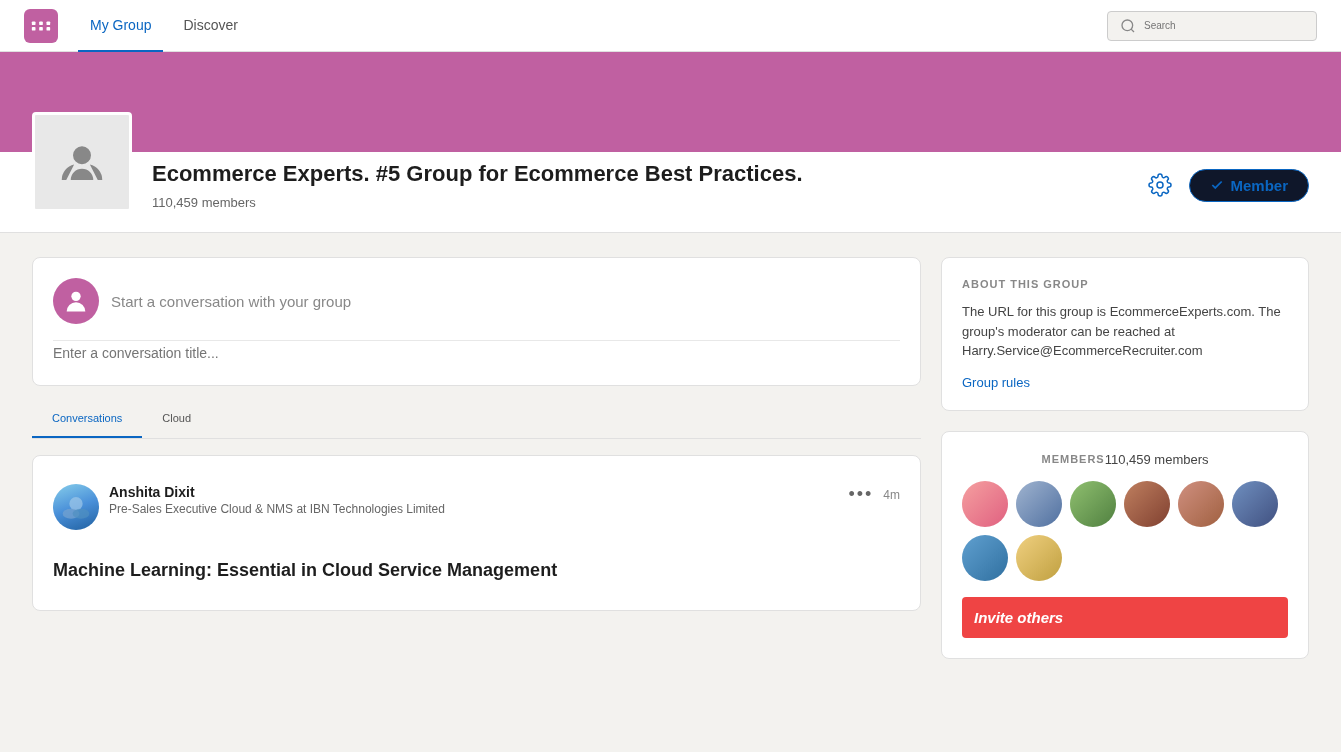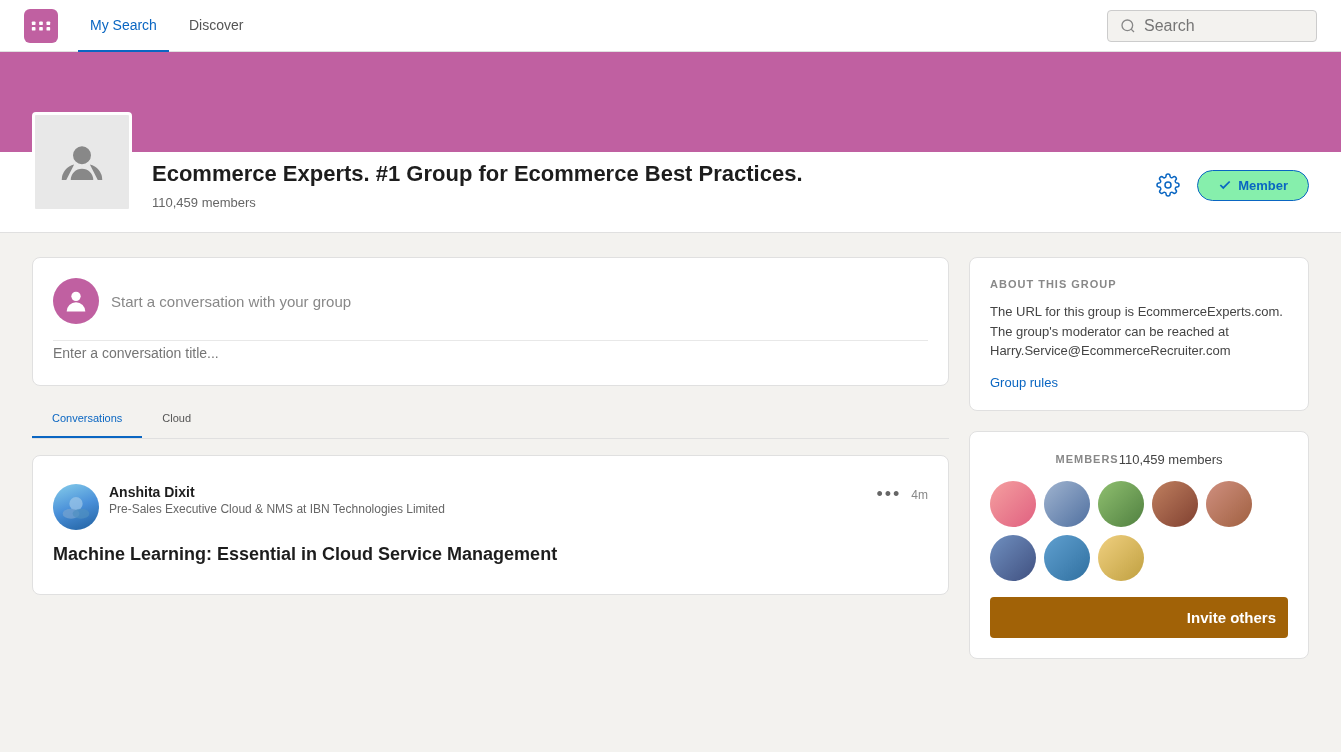--- a/index.html
+++ b/index.html
@@ -41,21 +41,21 @@
     }
     .nav-search {
       display: flex; align-items: center; gap: 8px;
       border: 1px solid #ccc; border-radius: 4px;
       padding: 6px 12px;
       background: #f3f2ef;
       min-width: 200px;
     }
     .nav-search input {
       border: none; background: transparent;
-      font-size: 16px; color: #7f1d1d;
+      font-size: 10px; color: #7f1d1d;
       outline: none; width: 160px;
     }
 
     
     .banner {
       height: 100px;
       background: #c060a1;
     }
 
     
@@ -89,33 +89,33 @@
     .settings-btn {
       width: 34px; height: 34px;
       border: none; background: transparent;
       cursor: pointer;
       display: flex; align-items: center; justify-content: center;
       color: #0a66c2;
     }
     .settings-btn svg { width: 24px; height: 24px; stroke: #0a66c2; fill: none; stroke-width: 1.5; }
     .member-btn {
       border: 1.5px solid #0a66c2;
-      background: #86efac;
+      background: #0f172a;
       color: #0a66c2;
       padding: 7px 20px;
       border-radius: 20px;
-      font-size: 13px; font-weight: 600;
+      font-size: 15px; font-weight: 600;
       cursor: pointer;
       display: flex; align-items: center; gap: 6px;
     }
 
     
     .main { display: flex; gap: 20px; padding: 24px 32px; max-width: 1341px; }
     .feed { flex: 1; min-width: 0; }
-    .sidebar { width: 340px; flex-shrink: 0; }
+    .sidebar { width: 368px; flex-shrink: 0; }
 
     
     .conversation-box {
       background: #fff;
       border: 1px solid #e0e0e0;
       border-radius: 8px;
       padding: 20px;
       margin-bottom: 16px;
     }
     .conv-start {
@@ -170,21 +170,21 @@
       background: linear-gradient(135deg, #87ceeb, #4682b4);
       display: flex; align-items: center; justify-content: center;
       flex-shrink: 0;
     }
     .post-meta { display: flex; flex-direction: column; }
     .post-name { font-size: 14px; font-weight: 600; color: #1d1d1d; }
     .post-subtitle { font-size: 12px; color: #666; margin-top: 2px; }
     .post-actions { display: flex; align-items: center; gap: 10px; }
     .post-dots { font-size: 18px; color: #666; cursor: pointer; letter-spacing: 2px; }
     .post-time { font-size: 12px; color: #888; }
-    .post-title { font-size: 18px; font-weight: 700; color: #1d1d1d; margin-top: 12px; line-height: 1.35; }
+    .post-title { font-size: 18px; font-weight: 700; color: #1d1d1d; margin-top: 28px; line-height: 1.35; }
 
     
     .about-box {
       background: #fff;
       border: 1px solid #e0e0e0;
       border-radius: 8px;
       padding: 20px;
       margin-bottom: 20px;
     }
     .about-title { font-size: 11px; font-weight: 700; color: #888; letter-spacing: 1px; text-transform: uppercase; margin-bottom: 12px; }
@@ -210,28 +210,29 @@
     .member-avatar.a1 { background: linear-gradient(135deg, #f5a0a0, #e06080); }
     .member-avatar.a2 { background: linear-gradient(135deg, #a0b4d0, #5070a0); }
     .member-avatar.a3 { background: linear-gradient(135deg, #90c070, #508040); }
     .member-avatar.a4 { background: linear-gradient(135deg, #c08060, #804030); }
     .member-avatar.a5 { background: linear-gradient(135deg, #d09080, #a06040); }
     .member-avatar.a6 { background: linear-gradient(135deg, #7090c0, #405080); }
     .member-avatar.a7 { background: linear-gradient(135deg, #60a0d0, #3070a0); }
     .member-avatar.a8 { background: linear-gradient(135deg, #f0d080, #c0a040); }
     .invite-btn {
       width: 100%;
-      background: #a16207;
+      background: #ef4444;
       color: #fff;
       border: none;
       border-radius: 4px;
       padding: 12px;
       font-size: 15px; font-weight: 600;
       cursor: pointer;
-      text-align: right;
+      text-align: left;
+      font-style: italic;
     }
 
     
     .avatar-hands {
       width: 100%; height: 100%;
       background: linear-gradient(160deg, #87ceeb 0%, #4a90d9 50%, #2060a0 100%);
       display: flex; align-items: center; justify-content: center;
     }
   </style>
 </head>
@@ -242,42 +243,42 @@
     <svg viewBox="0 0 24 24" xmlns="http://www.w3.org/2000/svg">
       <rect x="2" y="7" width="4" height="4" rx="1"></rect>
       <rect x="10" y="7" width="4" height="4" rx="1"></rect>
       <rect x="18" y="7" width="4" height="4" rx="1"></rect>
       <rect x="2" y="13" width="4" height="4" rx="1"></rect>
       <rect x="10" y="13" width="4" height="4" rx="1"></rect>
       <rect x="18" y="13" width="4" height="4" rx="1"></rect>
     </svg>
   </div>
   <div class="nav-links">
-    <a class="nav-link active">My Search</a>
+    <a class="nav-link active">My Group</a>
     <a class="nav-link">Discover</a>
   </div>
   <div class="nav-search">
     <svg width="16" height="16" viewBox="0 0 24 24" fill="none" stroke="#888" stroke-width="2">
       <circle cx="11" cy="11" r="8"></circle>
         <line x1="21" y1="21" x2="16.65" y2="16.65"></line>
     </svg>
     <input type="text" placeholder="Search" style="">
   </div>
 </nav>
 
 <div class="banner"></div>
 
 <div class="group-header">
   <div class="group-logo">
     <svg viewBox="0 0 24 24" xmlns="http://www.w3.org/2000/svg">
       <path d="M17 20H7a5 5 0 0 1 10 0zM12 13a4 4 0 1 1 0-8 4 4 0 0 1 0 8zM19 20h2a7 7 0 0 0-5.5-6.85M5 20H3a7 7 0 0 1 5.5-6.85"></path>
     </svg>
   </div>
   <div class="group-info">
-    <div class="group-title">Ecommerce Experts. #1 Group for Ecommerce Best Practices.</div>
+    <div class="group-title">Ecommerce Experts. #5 Group for Ecommerce Best Practices.</div>
     <div class="group-members">110,459 members</div>
   </div>
   <div class="group-actions">
     <button class="settings-btn">
       <svg viewBox="0 0 24 24">
         <circle cx="12" cy="12" r="3"></circle>
         <path d="M19.4 15a1.65 1.65 0 0 0 .33 1.82l.06.06a2 2 0 0 1-2.83 2.83l-.06-.06a1.65 1.65 0 0 0-1.82-.33 1.65 1.65 0 0 0-1 1.51V21a2 2 0 0 1-4 0v-.09A1.65 1.65 0 0 0 9 19.4a1.65 1.65 0 0 0-1.82.33l-.06.06a2 2 0 0 1-2.83-2.83l.06-.06A1.65 1.65 0 0 0 4.68 15a1.65 1.65 0 0 0-1.51-1H3a2 2 0 0 1 0-4h.09A1.65 1.65 0 0 0 4.6 9a1.65 1.65 0 0 0-.33-1.82l-.06-.06a2 2 0 0 1 2.83-2.83l.06.06A1.65 1.65 0 0 0 9 4.68a1.65 1.65 0 0 0 1-1.51V3a2 2 0 0 1 4 0v.09a1.65 1.65 0 0 0 1 1.51 1.65 1.65 0 0 0 1.82-.33l.06-.06a2 2 0 0 1 2.83 2.83l-.06.06A1.65 1.65 0 0 0 19.4 9a1.65 1.65 0 0 0 1.51 1H21a2 2 0 0 1 0 4h-.09a1.65 1.65 0 0 0-1.51 1z"></path>
       </svg>
     </button>
     <button class="member-btn">

